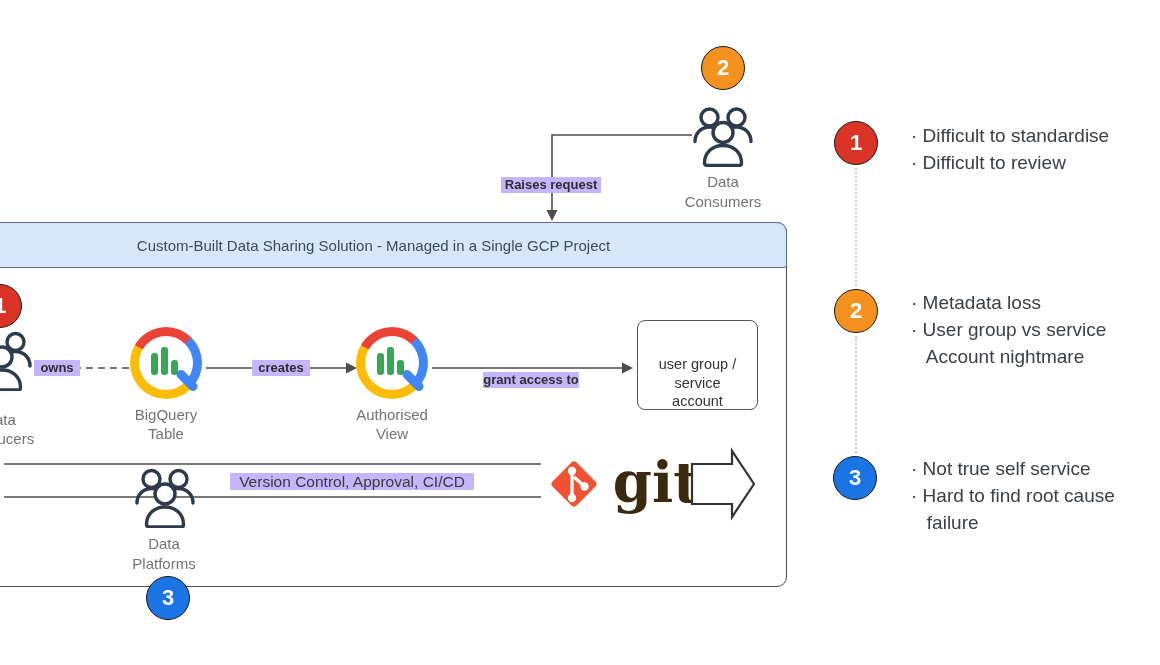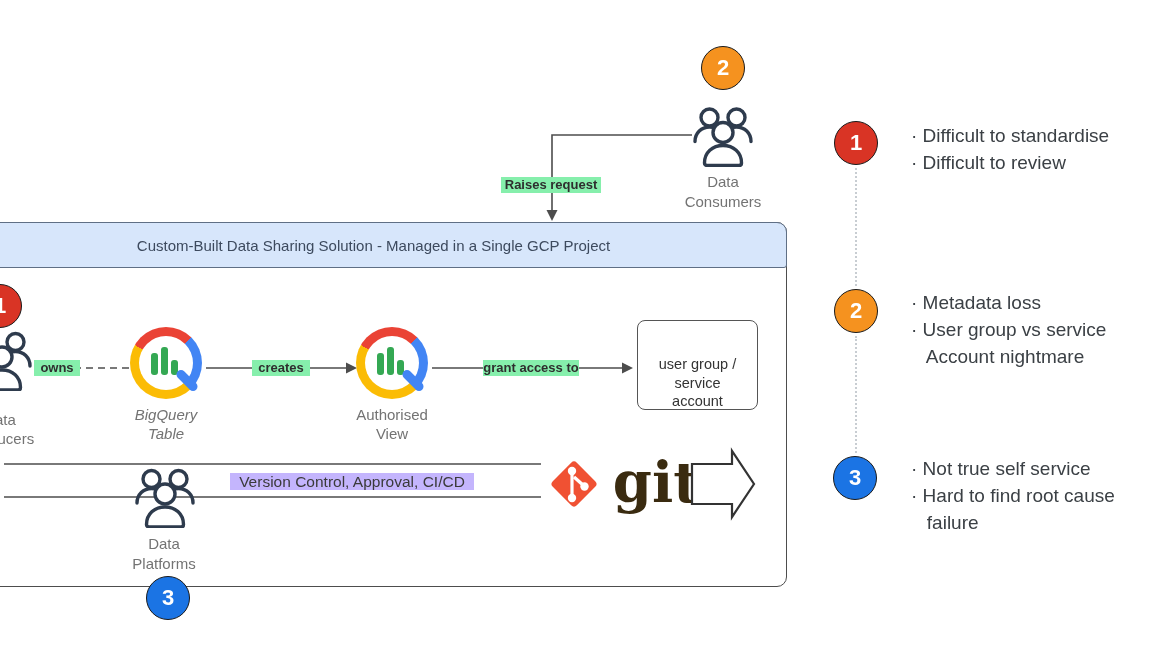--- a/index.html
+++ b/index.html
@@ -21,21 +21,21 @@
     border-radius:10px 10px 3px 3px;box-sizing:border-box;
     display:flex;align-items:center;justify-content:center;
     font-size:15px;color:#3d4a5e;
   }
 
   
   svg.wires{left:0;top:0;width:1160px;height:665px;pointer-events:none;}
 
   
   .edge-label{
-    background:#86efac;font-weight:bold;font-size:13px;color:#2e2e2e;
+    background:#c4b5fd;font-weight:bold;font-size:13px;color:#2e2e2e;
     text-align:center;line-height:16px;height:16px;
   }
 
   
   .node-label{
     font-size:15px;color:#737373;text-align:center;
     white-space:pre-line;line-height:19px;
   }
 
   
@@ -115,21 +115,21 @@
   </g>
   <g fill="#4d4d4d" stroke="none">
     <polygon points="346,362.5 357,368 346,373.5"></polygon>
     <polygon points="622,362.5 633,368 622,373.5"></polygon>
     <polygon points="546.5,210 557.5,210 552,221"></polygon>
   </g>
 </svg>
 
 <div class="abs edge-label" style="left:34px;top:360px;width:46px;">owns</div>
 <div class="abs edge-label" style="left:252px;top:360px;width:58px;">creates</div>
-<div class="abs edge-label" style="left:483px;top:360px;width:96px;">grant access to</div>
+<div class="abs edge-label" style="left:483px;top:372px;width:96px;">grant access to</div>
 <div class="abs edge-label" style="left:501px;top:177px;width:100px;">Raises request</div>
 <div class="abs band-label">Version Control, Approval, CI/CD</div>
 
 <div class="abs badge red" style="left:-22px;top:284px;">1</div>
 <svg class="abs" style="left:-28px;top:329px;" width="60" height="62" viewBox="0 0 60 62">
   <g stroke="#2e3b4d" stroke-width="3.4" stroke-linecap="round" stroke-linejoin="round">
     <circle cx="16.5" cy="13" r="8.5" fill="#fff"></circle>
     <circle cx="43.5" cy="13" r="8.5" fill="#fff"></circle>
     <path d="M2,37 c0,-8.5 6.5,-14.5 14.5,-14.5 c4.5,0 8.5,2 11,5" fill="none"></path>
     <path d="M58,37 c0,-8.5 -6.5,-14.5 -14.5,-14.5 c-4.5,0 -8.5,2 -11,5" fill="none"></path>
@@ -141,21 +141,21 @@
 Producers</div>
 
 <div class="abs bq" style="left:130px;top:327px;">
   <div class="ring"></div>
   <div class="inner"></div>
   <div class="bar b1"></div>
   <div class="bar b2"></div>
   <div class="bar b3"></div>
   <div class="handle"></div>
 </div>
-<div class="abs node-label" style="left:96px;top:405px;width:140px;font-style:italic;">BigQuery
+<div class="abs node-label" style="left:96px;top:405px;width:140px;">BigQuery
 Table</div>
 
 <div class="abs bq" style="left:356px;top:327px;">
   <div class="ring"></div>
   <div class="inner"></div>
   <div class="bar b1"></div>
   <div class="bar b2"></div>
   <div class="bar b3"></div>
   <div class="handle"></div>
 </div>

